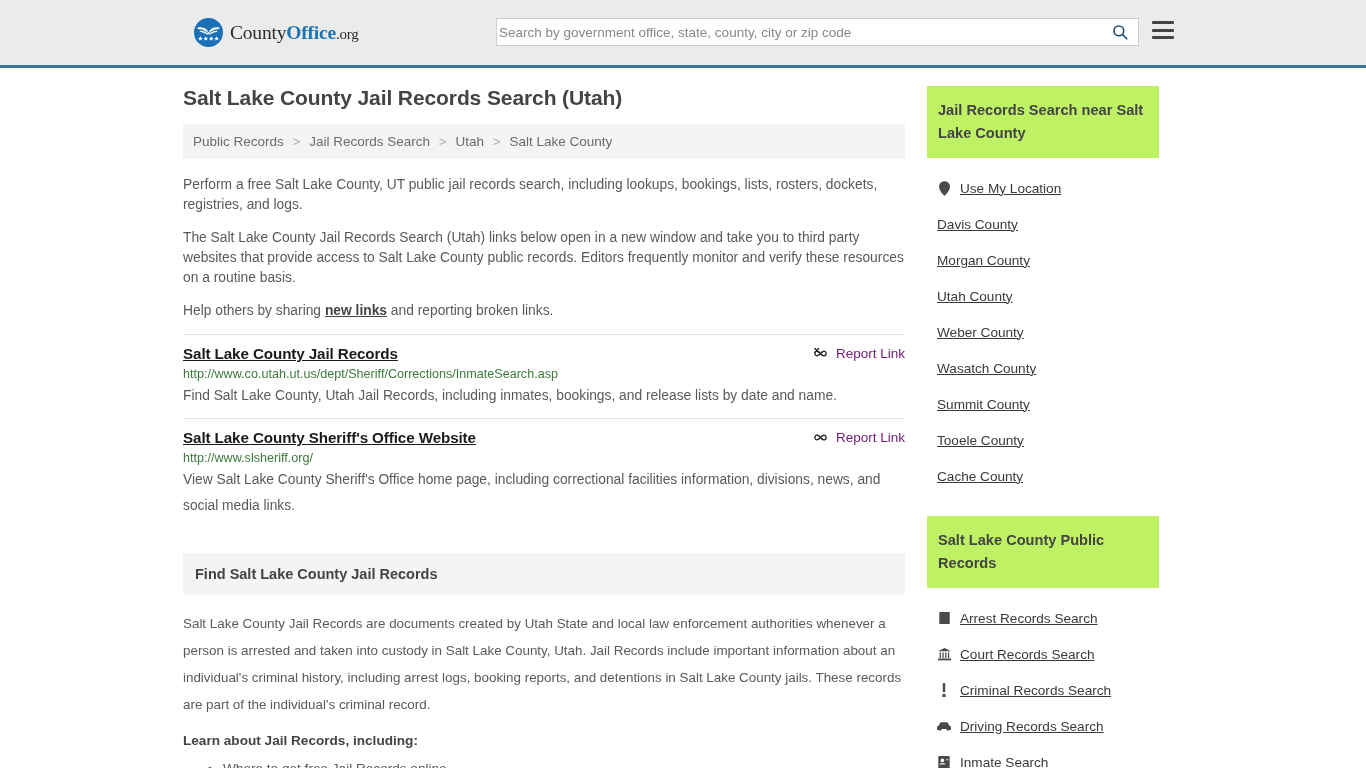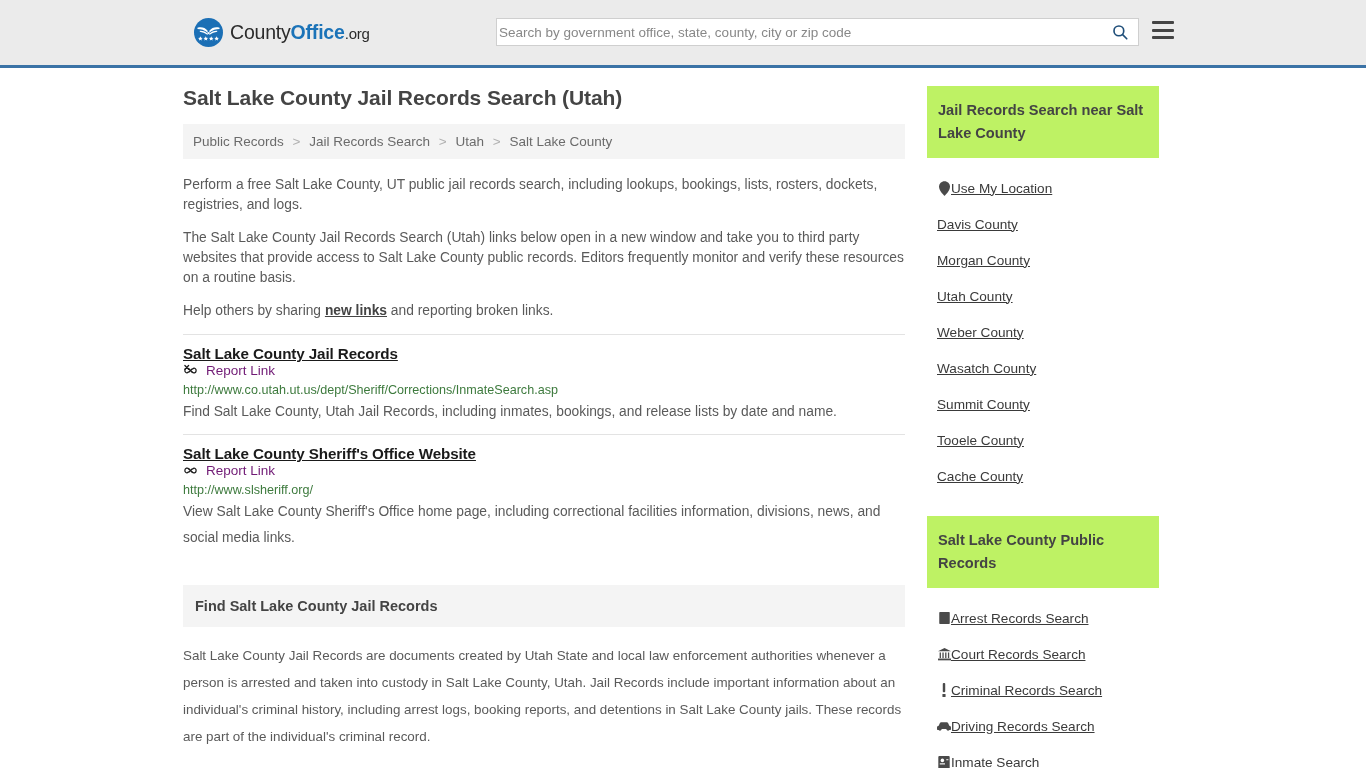--- a/index.html
+++ b/index.html
@@ -26,21 +26,21 @@
     align-items: center;
     margin-left: 194px;
     gap: 7px;
     text-decoration: none;
   }
   .logo-mark { width: 29px; height: 29px; display: block; }
   .logo-text {
     font-size: 19.5px;
     letter-spacing: -0.2px;
     white-space: nowrap;
-    font-family: Liberation Sans, sans-serif;
+    font-family: Liberation Serif, serif;
   }
   .logo-text .t-county { color: #2b2b2b; }
   .logo-text .t-office { color: #1b73b8; font-weight: bold; }
   .logo-text .t-org { color: #2b2b2b; font-size: 15px; }
 
   .search-wrap {
     position: absolute;
     left: 496px;
     top: 18px;
     width: 643px;
@@ -137,21 +137,20 @@
   
   .result {
     border-top: 1px solid #e3e3e3;
     padding-top: 10px;
     margin-top: 9px;
   }
   .result-head {
     display: flex;
     justify-content: space-between;
     align-items: flex-start;
-    flex-direction: column;
   }
   .result-title {
     font-size: 15.2px;
     font-weight: bold;
     color: #1a1a1a;
     text-decoration: underline;
     cursor: pointer;
     letter-spacing: -0.1px;
   }
   .report-link {
@@ -216,20 +215,21 @@
     padding: 13px 11px;
     font-size: 14.6px;
     font-weight: bold;
     color: #444444;
     line-height: 23px;
   }
   .side-links { padding: 12px 0 0 0; }
   .side-link-row {
     display: flex;
     align-items: center;
+    gap: 9px;
     padding: 0 0 0 10px;
     height: 36px;
     text-align: right;
   }
   .side-link-row a {
     font-size: 13.6px;
     color: #3a3a3a;
     text-decoration: underline;
     cursor: pointer;
   }

